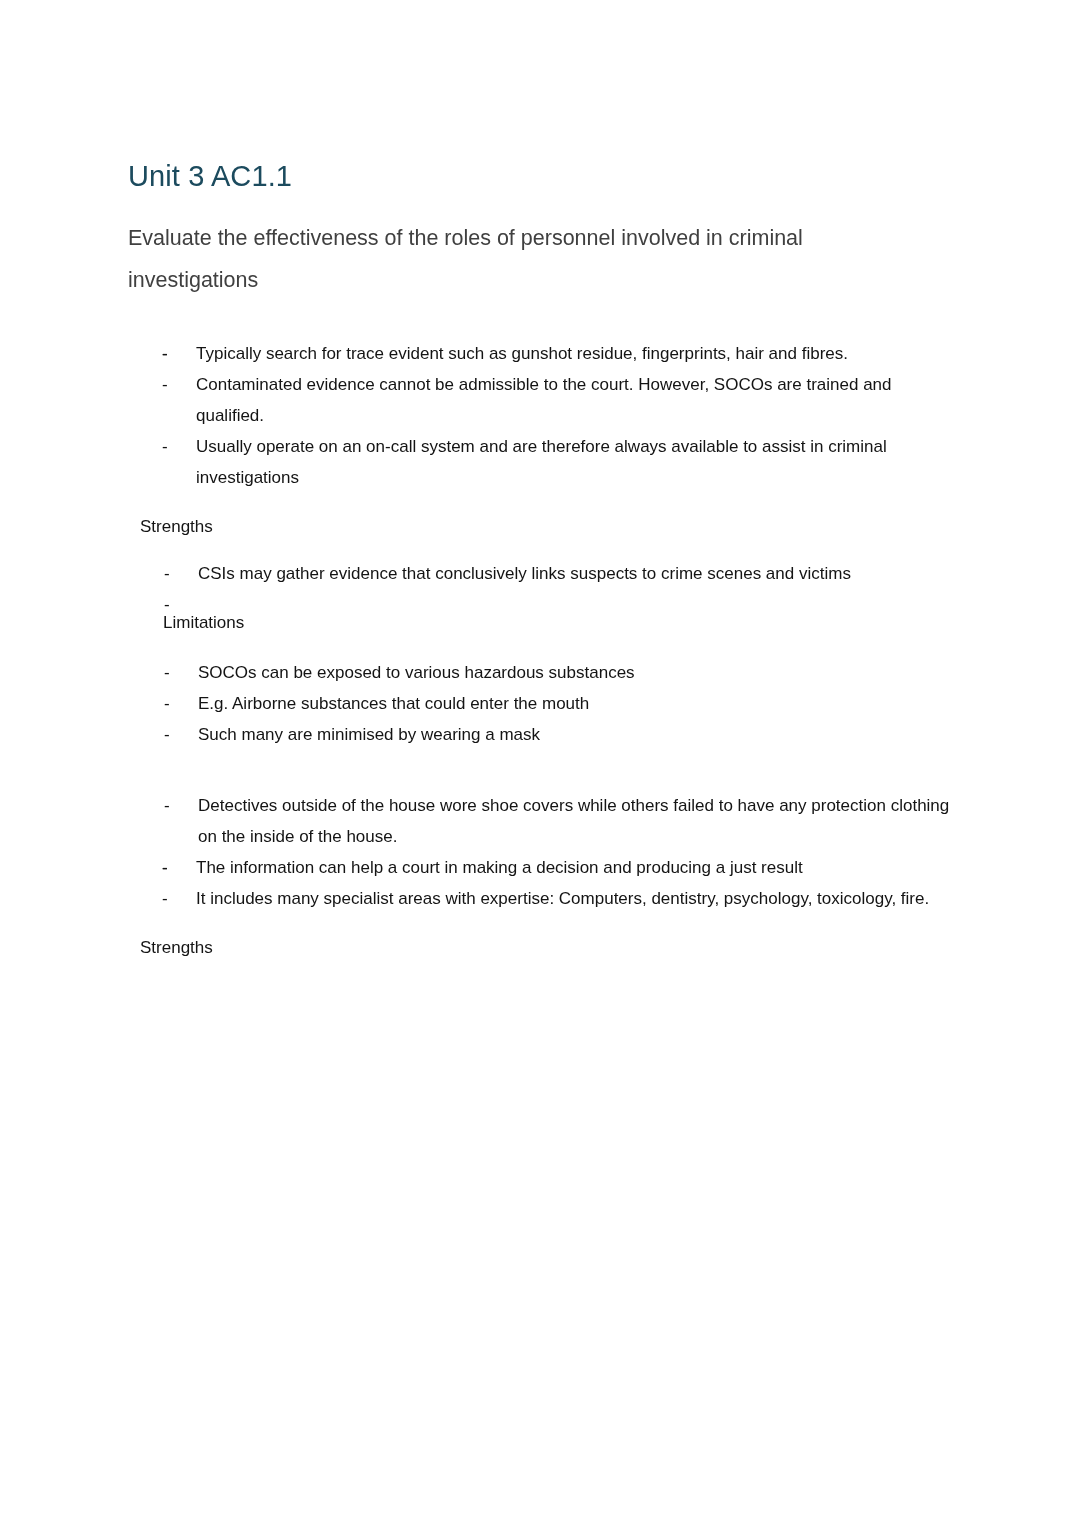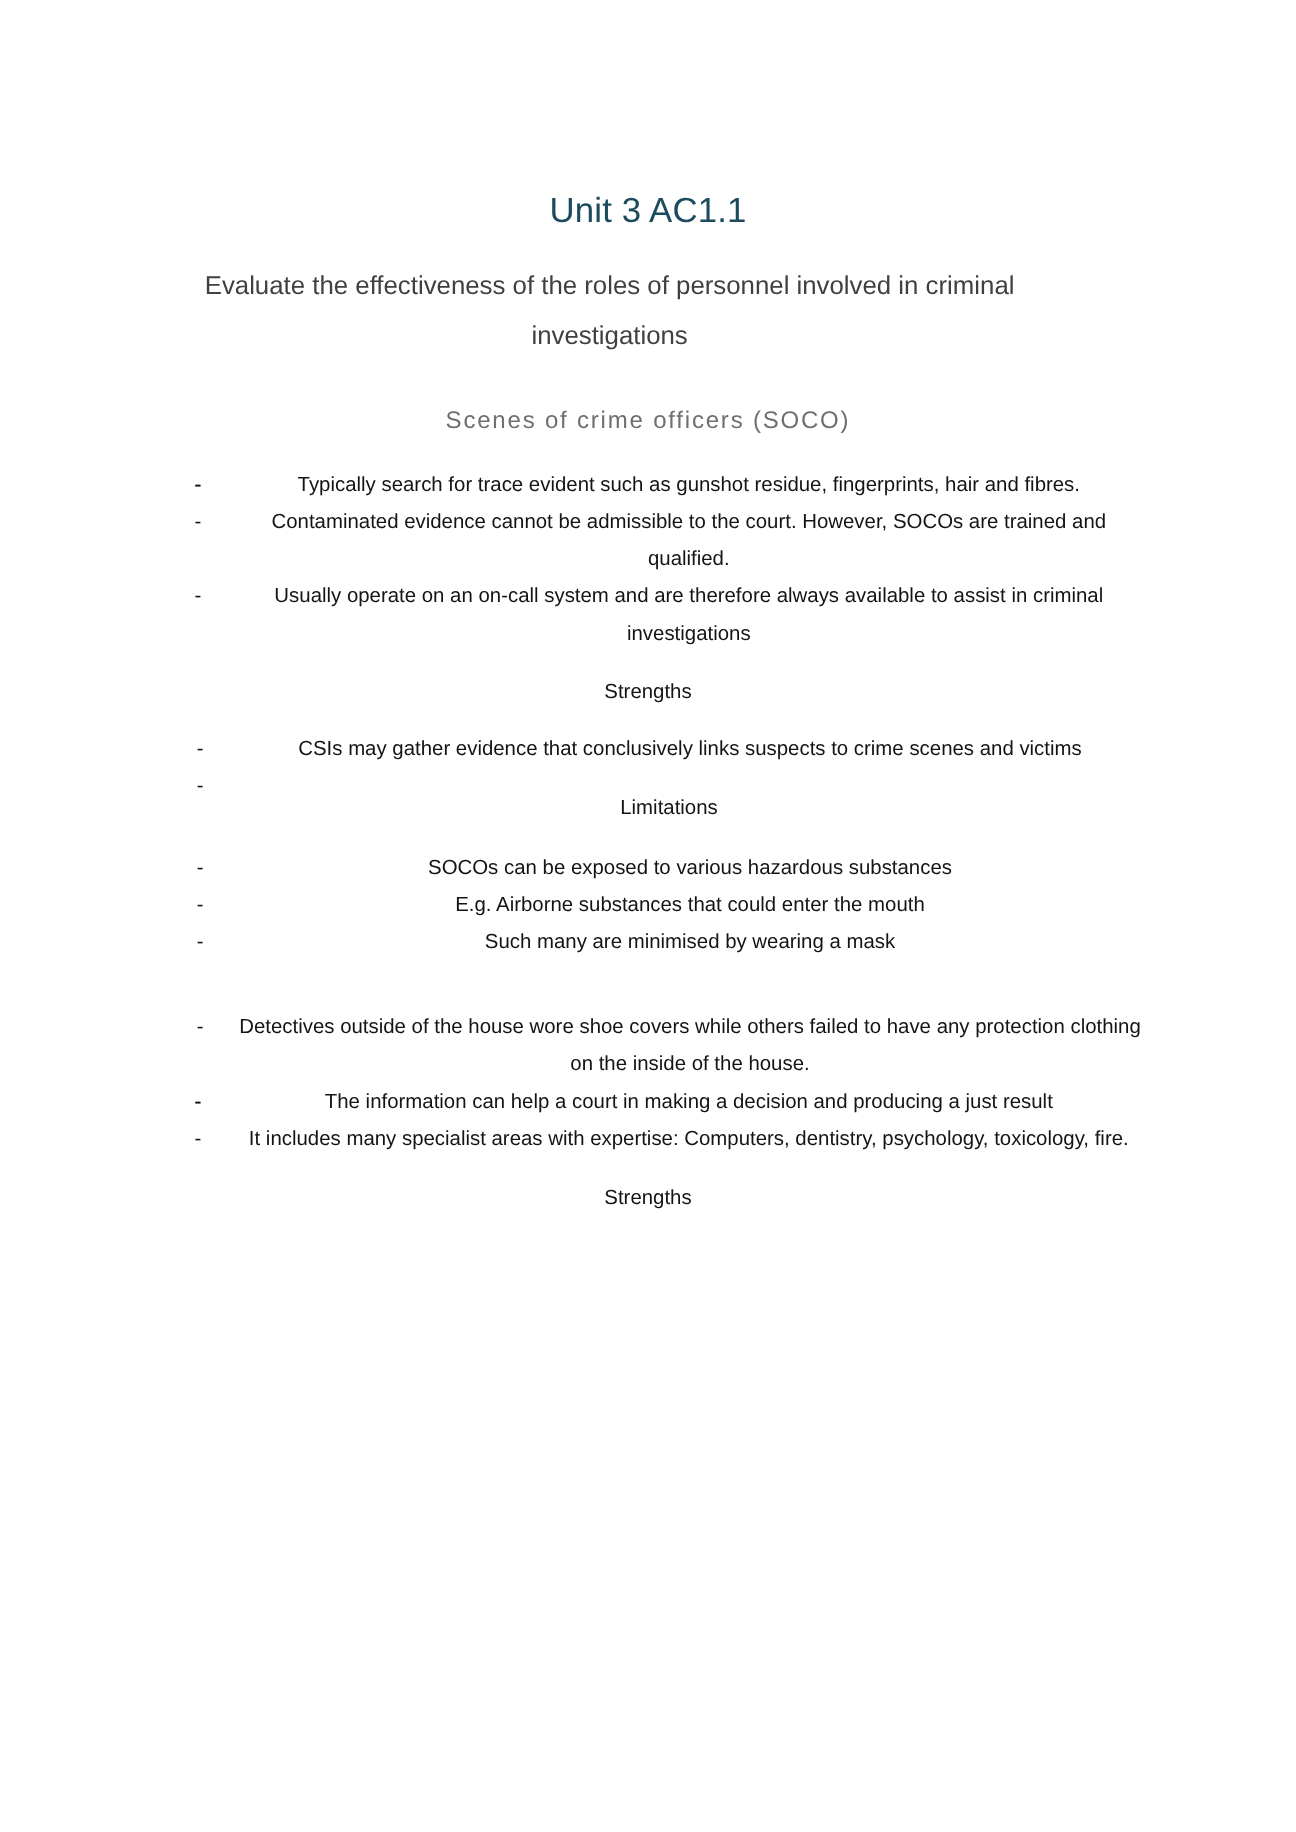--- a/index.html
+++ b/index.html
@@ -16,21 +16,20 @@
     color: #141414;
     overflow: hidden;
   }
 
   .page {
     position: relative;
     width: 1080px;
     height: 1213px;
     background: #ffffff;
     padding: 0;
-    text-align: center;
   }
 
   .content {
     position: absolute;
     left: 128px;
     top: 158px;
     width: 824px;
   }
 
   
@@ -67,21 +66,21 @@
 
   
   .sub-label {
     font-size: 17px;
     font-weight: 400;
     color: #141414;
     line-height: 1.45;
     margin: 0;
     padding: 0;
   }
-  .sub-label.flush   { margin-left: 0px; }
+  .sub-label.flush   { margin-left: 12px; }
   .sub-label.indent  { margin-left: 35px; }
 
   .gap-sm  { height: 18px; }
   .gap-md  { height: 22px; }
 
   
   .dash-list {
     list-style: none;
     margin: 0;
     padding: 0;
@@ -113,21 +112,20 @@
 
 <div class="page">
   <div class="content">
 
     <h1 class="doc-title">Unit 3 AC1.1</h1>
 
     <h2 class="doc-subtitle">Evaluate the effectiveness of the roles of personnel involved in criminal investigations</h2>
 
     <div class="block">
 
-      <h3 class="section-heading">Scenes of crime officers (SOCO)</h3>
 
       <ul class="dash-list">
         <li>
           <span class="dash">-</span>
         </li>
         <li>
           <span class="dash">-</span>
           <span>Typically search for trace evident such as gunshot residue, fingerprints, hair and fibres.</span>
         </li>
         <li>

